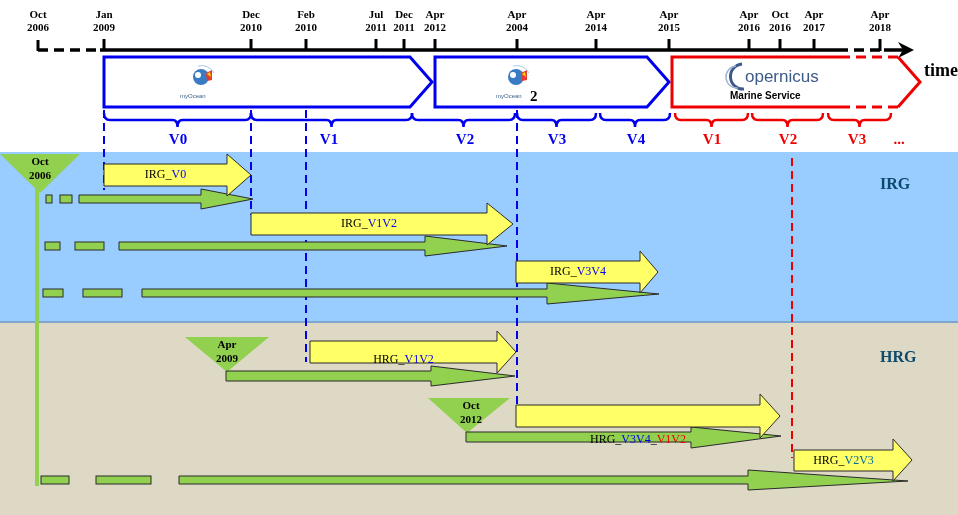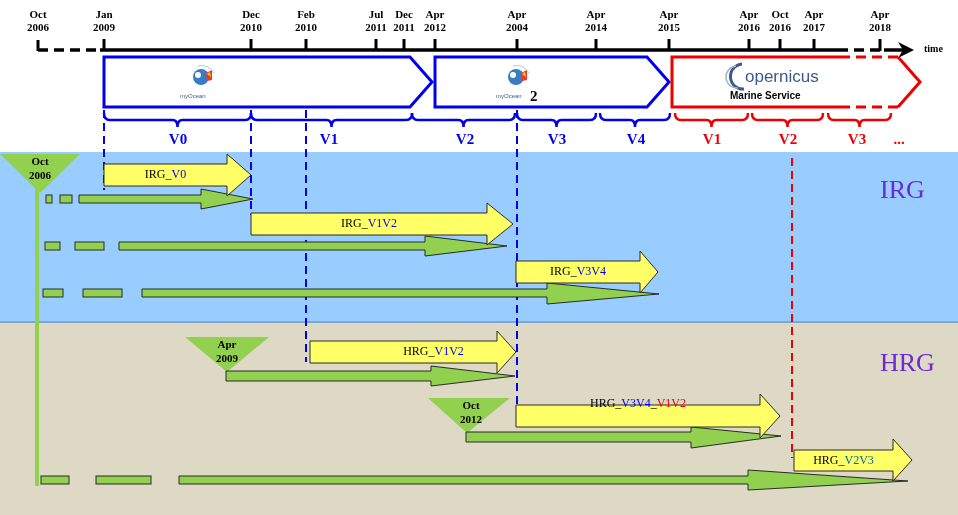--- a/index.html
+++ b/index.html
@@ -3,23 +3,23 @@
 <meta charset="utf-8">
 <style>
   html, body { margin:0; padding:0; }
   body { width:958px; height:515px; position:relative; overflow:hidden; background:#ffffff;
          font-family:"Liberation Serif","DejaVu Serif",serif; }
   #stage { position:absolute; left:0; top:0; width:958px; height:481px; }
   .band-irg { position:absolute; left:0; top:152px; width:958px; height:170px; background:#99ccff; }
   .band-hrg { position:absolute; left:0; top:322px; width:958px; height:193px; background:#ddd9c4; }
   .band-sep { position:absolute; left:0; top:321px; width:958px; height:2px; background:#7ea6cf; }
   .tick-label { position:absolute; font-weight:bold; font-size:11px; line-height:13px; text-align:center; color:#000; width:44px; }
-  .time-label { position:absolute; left:924px; top:43px; font-weight:bold; font-size:10px; color:#000; }
+  .time-label { position:absolute; left:924px; top:60px; font-weight:bold; font-size:18px; color:#000; }
   .ver-label { position:absolute; font-weight:bold; font-size:15px; text-align:center; width:40px; }
-  .section-label { position:absolute; font-weight:normal; font-size:26px; color:#6d28d9; }
+  .section-label { position:absolute; font-weight:bold; font-size:16px; color:#0c4a6e; }
   .tri-label { position:absolute; font-weight:bold; font-size:11px; line-height:14px; text-align:center; width:44px; color:#000; }
   .prod-label { position:absolute; font-size:12px; text-align:center; color:#000; white-space:nowrap; }
   .logo-text { position:absolute; font-family:Liberation Sans, sans-serif; }
 </style>
 </head>
 <body>
 
 <div id="stage">
   <div class="band-irg"></div>
   <div class="band-hrg"></div>
@@ -184,17 +184,17 @@
   </div>
   <div class="tri-label" style="left:449px;top:398px;">
     <span>Oct</span><br>
     <span>2012</span>
   </div>
 
   <div id="product-labels">
       <div class="prod-label" style="left: 104px; width: 123px; top: 167px;"><span>IRG_</span><span style="color: rgb(0, 0, 238);">V0</span></div>
       <div class="prod-label" style="left: 251px; width: 236px; top: 216px;"><span>IRG_</span><span style="color: rgb(0, 0, 238);">V1V2</span></div>
       <div class="prod-label" style="left: 516px; width: 124px; top: 264px; text-align: center;"><span>IRG_</span><span style="color: rgb(0, 0, 238);">V3V4</span></div>
-      <div class="prod-label" style="left: 310px; width: 187px; top: 344px; padding-left: 30px;"><span>HRG_</span><span style="color: rgb(0, 0, 238);">V1V2</span></div>
-      <div class="prod-label" style="left: 516px; width: 244px; top: 396px;"><span>HRG_</span><span style="color: rgb(0, 0, 238);">V3V4</span><span style="color: rgb(0, 0, 0);">_</span><span style="color: rgb(238, 0, 0);">V1V2</span></div>
+      <div class="prod-label" style="left: 310px; width: 187px; top: 352px;"><span>HRG_</span><span style="color: rgb(0, 0, 238);">V1V2</span></div>
+      <div class="prod-label" style="left: 516px; width: 244px; top: 432px;"><span>HRG_</span><span style="color: rgb(0, 0, 238);">V3V4</span><span style="color: rgb(0, 0, 0);">_</span><span style="color: rgb(238, 0, 0);">V1V2</span></div>
       <div class="prod-label" style="left: 794px; width: 99px; top: 453px;"><span>HRG_</span><span style="color: #0369a1;">V2V3</span></div>
     </div>
 </div>
 
 </body></html>

